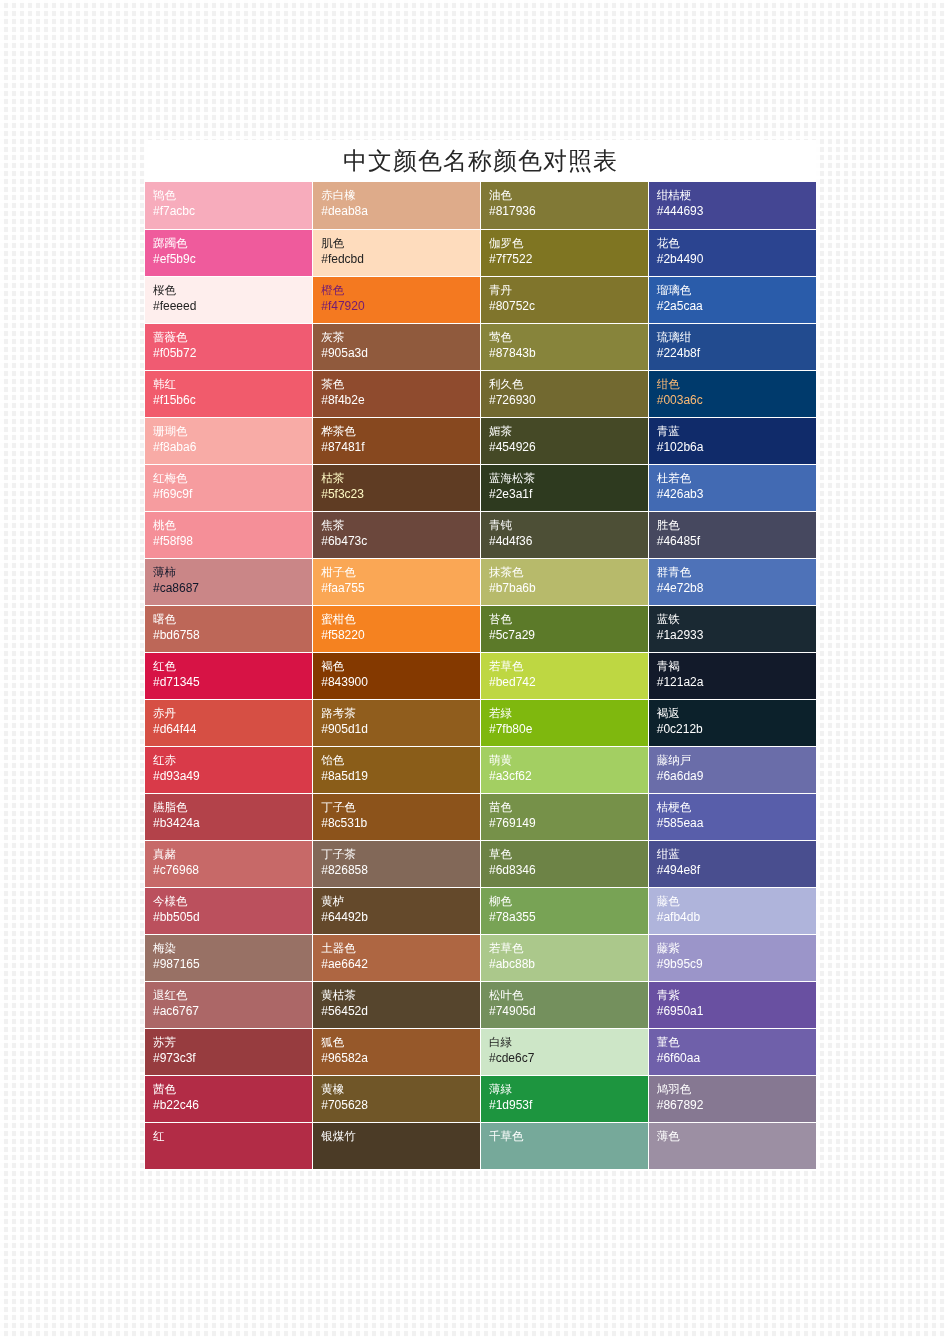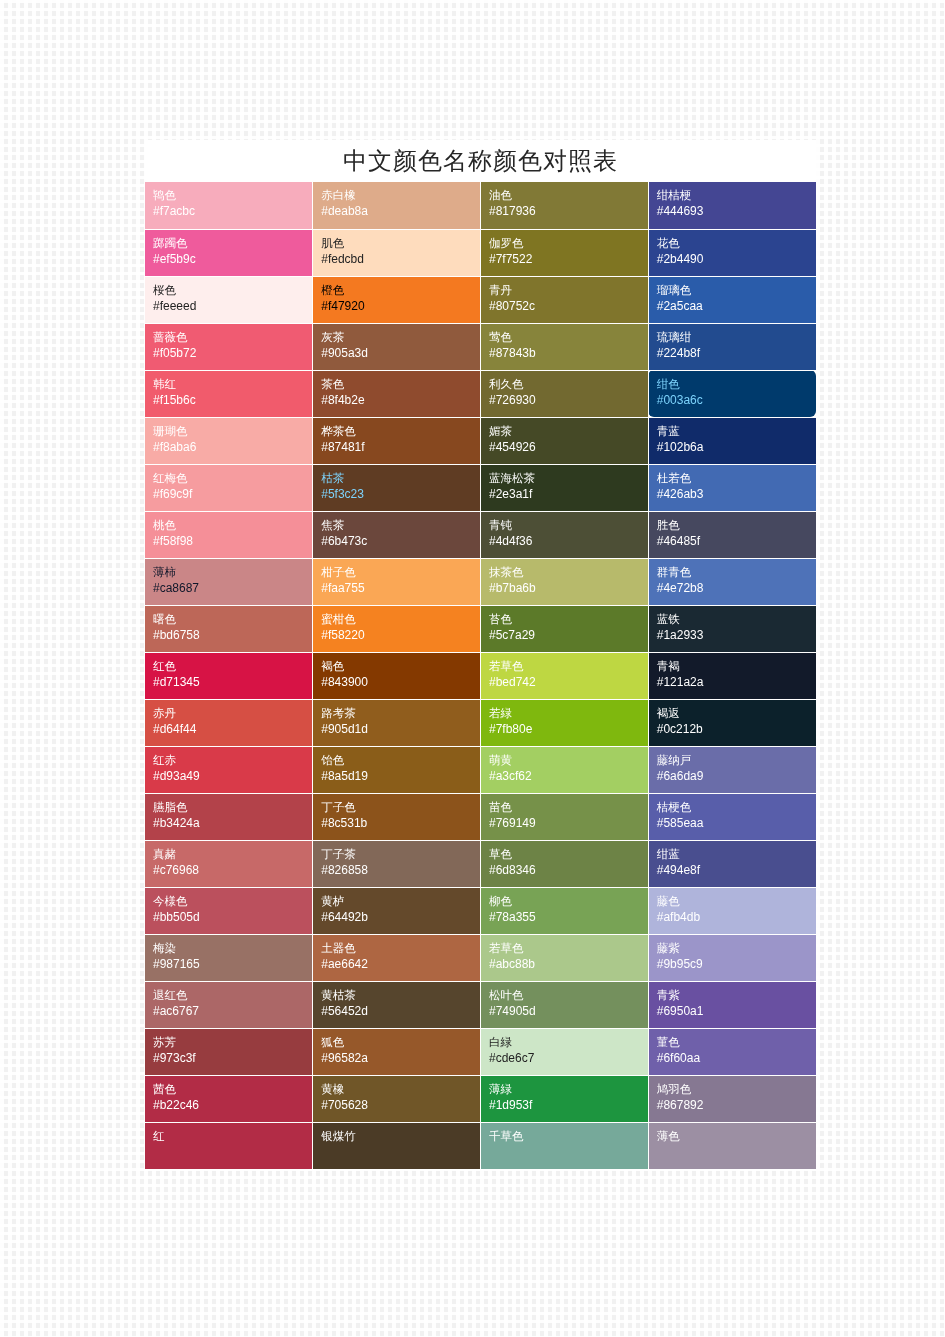--- a/index.html
+++ b/index.html
@@ -120,21 +120,21 @@
           <td style="background-color: rgb(43, 68, 144); color: rgb(255, 255, 255);">
             <span class="cell-name">花色</span>
             <span class="cell-hex">#2b4490</span>
           </td>
         </tr>
         <tr>
           <td style="background-color: rgb(254, 238, 237); color: rgb(34, 34, 34);">
             <span class="cell-name">桜色</span>
             <span class="cell-hex">#feeeed</span>
           </td>
-          <td style="background-color: rgb(244, 121, 32); color: #000000;">
+          <td style="background-color: rgb(244, 121, 32); color: #701a75;">
             <span class="cell-name">橙色</span>
             <span class="cell-hex">#f47920</span>
           </td>
           <td style="background-color: rgb(128, 117, 44); color: rgb(255, 255, 255);">
             <span class="cell-name">青丹</span>
             <span class="cell-hex">#80752c</span>
           </td>
           <td style="background-color: rgb(42, 92, 170); color: rgb(255, 255, 255);">
             <span class="cell-name">瑠璃色</span>
             <span class="cell-hex">#2a5caa</span>
@@ -164,21 +164,21 @@
             <span class="cell-hex">#f15b6c</span>
           </td>
           <td style="background-color: rgb(143, 75, 46); color: rgb(255, 255, 255);">
             <span class="cell-name">茶色</span>
             <span class="cell-hex">#8f4b2e</span>
           </td>
           <td style="background-color: rgb(114, 105, 48); color: rgb(255, 255, 255);">
             <span class="cell-name">利久色</span>
             <span class="cell-hex">#726930</span>
           </td>
-          <td style="background-color: rgb(0, 58, 108); color: #7dd3fc; border-radius: 6px;">
+          <td style="background-color: rgb(0, 58, 108); color: #fdba74;">
             <span class="cell-name">绀色</span>
             <span class="cell-hex">#003a6c</span>
           </td>
         </tr>
         <tr>
           <td style="background-color: rgb(248, 171, 166); color: rgb(255, 255, 255);">
             <span class="cell-name">珊瑚色</span>
             <span class="cell-hex">#f8aba6</span>
           </td>
           <td style="background-color: rgb(135, 72, 31); color: rgb(255, 255, 255);">
@@ -192,21 +192,21 @@
           <td style="background-color: rgb(16, 43, 106); color: rgb(255, 255, 255);">
             <span class="cell-name">青蓝</span>
             <span class="cell-hex">#102b6a</span>
           </td>
         </tr>
         <tr>
           <td style="background-color: rgb(246, 156, 159); color: rgb(255, 255, 255);">
             <span class="cell-name">红梅色</span>
             <span class="cell-hex">#f69c9f</span>
           </td>
-          <td style="background-color: rgb(95, 60, 35); color: #7dd3fc;">
+          <td style="background-color: rgb(95, 60, 35); color: #fef9c3;">
             <span class="cell-name">枯茶</span>
             <span class="cell-hex">#5f3c23</span>
           </td>
           <td style="background-color: rgb(46, 58, 31); color: rgb(255, 255, 255);">
             <span class="cell-name">蓝海松茶</span>
             <span class="cell-hex">#2e3a1f</span>
           </td>
           <td style="background-color: rgb(66, 106, 179); color: rgb(255, 255, 255);">
             <span class="cell-name">杜若色</span>
             <span class="cell-hex">#426ab3</span>

